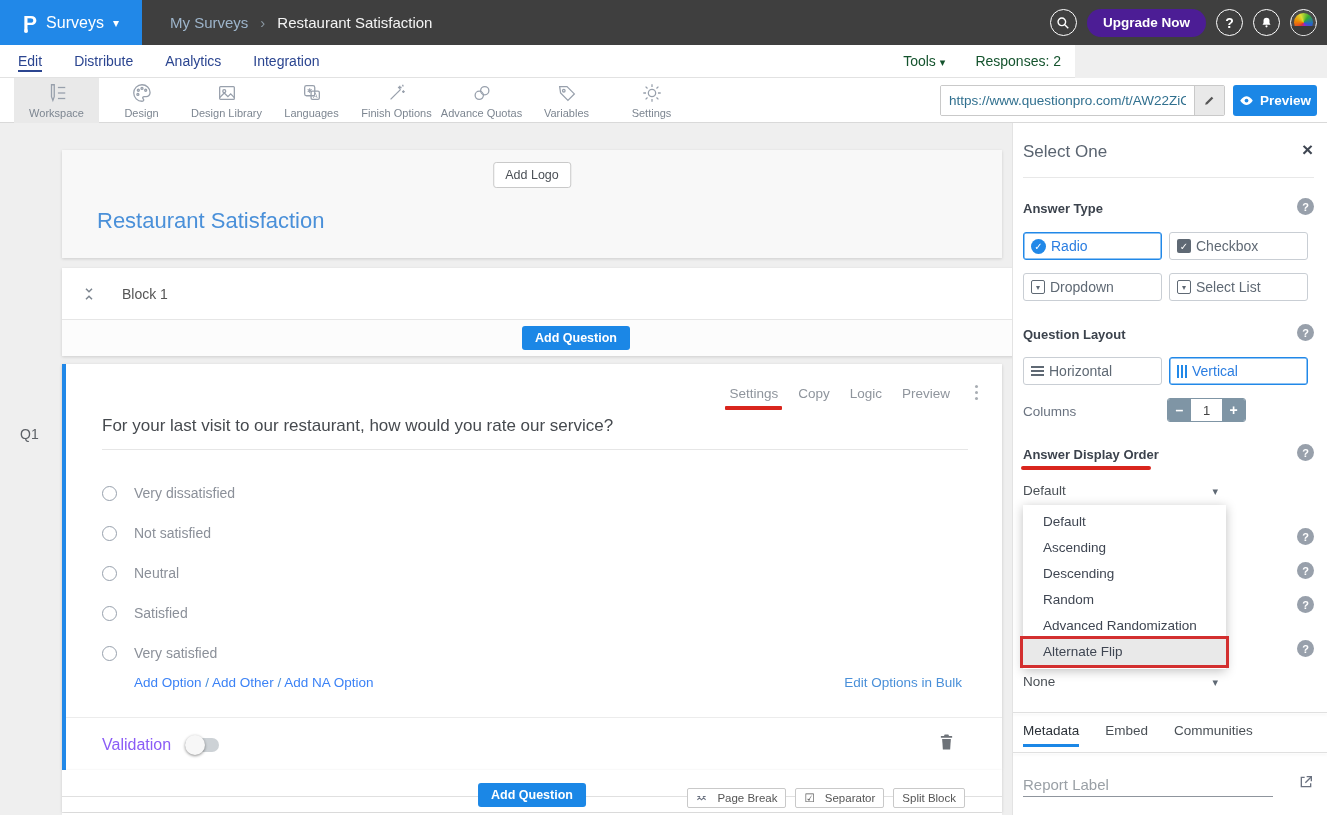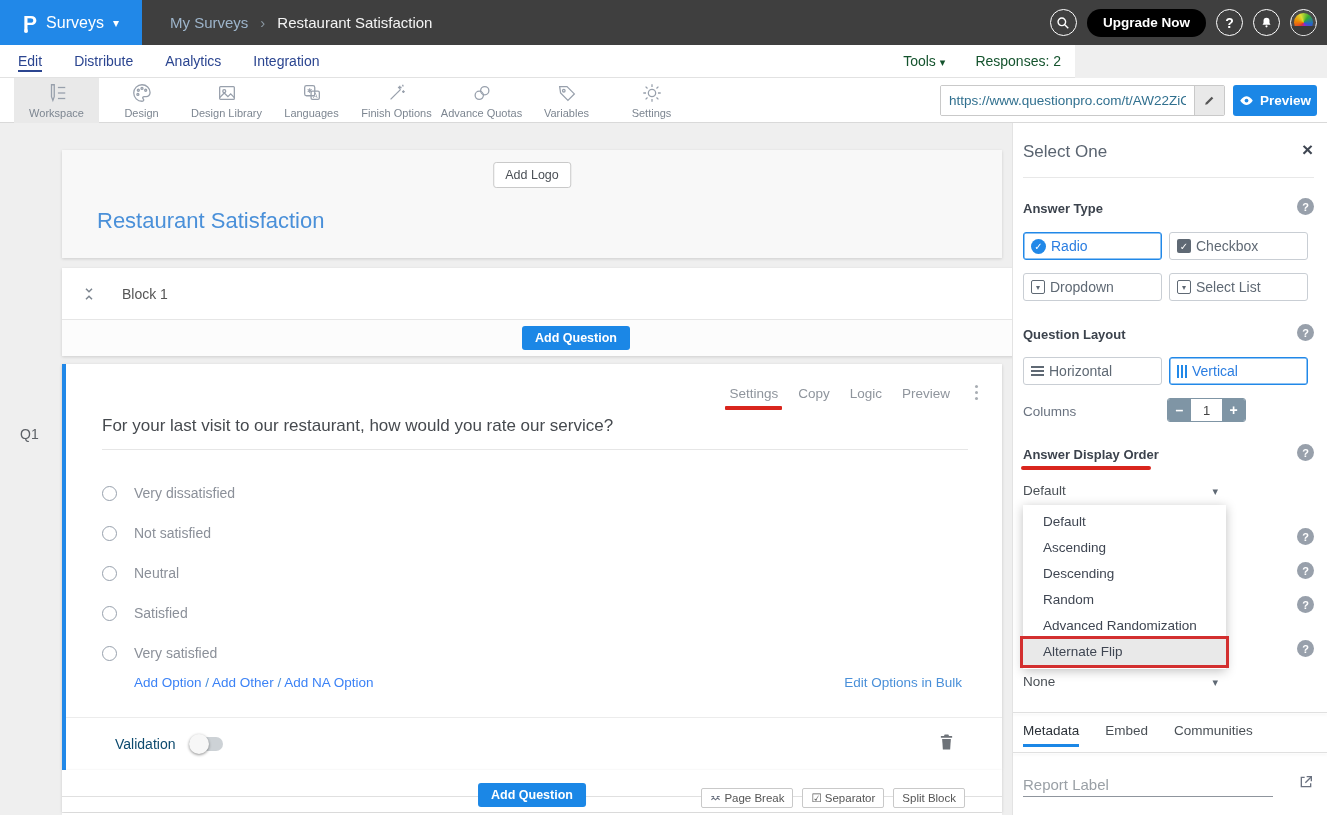--- a/index.html
+++ b/index.html
@@ -13,21 +13,21 @@
   .logo-glyph { position:relative; color:#fff; font-size:21px; font-weight:700; }
   .logo-glyph::after { content:''; position:absolute; left:1px; bottom:2px; width:4px; height:4px; border-radius:50%; background:#fff; }
   .logo-text { color:#fff; font-size:16px; }
   .logo-caret { color:#fff; font-size:12px; }
   .crumbs { position:absolute; left:170px; top:0; height:45px; display:flex; align-items:center; font-size:15px; }
   .crumb-parent { color:#9db4ca; cursor:pointer; }
   .crumb-sep { color:#8b98a3; margin:0 12px; }
   .crumb-current { color:#f4f4f4; }
   .topbar-right { position:absolute; right:10px; top:0; height:45px; display:flex; align-items:center; gap:10px; }
   .tb-circle { width:27px; height:27px; border:1.5px solid #fff; border-radius:50%; display:flex; align-items:center; justify-content:center; color:#fff; font-weight:700; font-size:14px; cursor:pointer; }
-  .upgrade-btn { height:28px; padding:0 16px; border-radius:15px; background:#000000; color:#fff; font-weight:700; font-size:13.5px; display:flex; align-items:center; cursor:pointer; border:none; }
+  .upgrade-btn { height:28px; padding:0 16px; border-radius:15px; background:#4c1d95; color:#fff; font-weight:700; font-size:13.5px; display:flex; align-items:center; cursor:pointer; border:none; }
   .avatar { width:27px; height:27px; border:1.5px solid #fff; border-radius:50%; overflow:hidden; background:#4a4a4a; cursor:pointer; position:relative; }
   .avatar::before { content:''; position:absolute; inset:3px; border-radius:50%; background:conic-gradient(from 220deg,#d33,#e80,#dd3,#3a3,#26c,#92c,#d33); }
   .avatar::after { content:''; position:absolute; left:0; right:0; bottom:0; height:9px; background:#3a3a3a; }
 
   
   .subnav { position:absolute; left:0; top:45px; width:1075px; height:33px; background:#fff; border-bottom:1px solid #e2e2e2; display:flex; align-items:center; }
   .subnav .tab { position:relative; margin-left:32px; font-size:14px; color:#2b4590; cursor:pointer; height:100%; display:flex; align-items:center; }
   .subnav .tab:first-child { margin-left:18px; }
   .subnav .tab.active::after { content:''; position:absolute; left:0; right:0; bottom:5px; height:2px; background:#2b4590; }
   .subnav-right { position:absolute; right:14px; display:flex; align-items:center; gap:30px; font-size:14px; color:#14532d; }
@@ -70,30 +70,30 @@
   .q-text { position:absolute; left:36px; top:52px; font-size:17px; color:#464a4f; }
   .q-underline { position:absolute; left:36px; right:34px; top:85px; border-bottom:1px solid #e6e6e6; }
   .opt { position:absolute; left:36px; display:flex; align-items:center; gap:17px; height:30px; }
   .opt .radio { width:15px; height:15px; border:1px solid #98a1ad; border-radius:50%; background:#fff; cursor:pointer; }
   .opt .olabel { font-size:14px; color:#8b9099; }
   .opt-links { position:absolute; left:68px; top:311px; font-size:13.5px; color:#4a90d9; }
   .opt-links a { color:#3b82f6; text-decoration:none; cursor:pointer; }
   .bulk-link { position:absolute; right:40px; top:311px; font-size:13.5px; color:#4a90d9; cursor:pointer; }
   .q-div { position:absolute; left:0; right:0; top:353px; border-top:1px solid #ececec; }
   .validation { position:absolute; left:36px; top:372px; display:flex; align-items:center; gap:14px; }
-  .validation .vlabel { font-size:14px; color:#0c4a6e;margin-left:13px; }
+  .validation .vlabel { font-size:16px; color:#8b5cf6; }
   .toggle { position:relative; width:34px; height:14px; border-radius:7px; background:#cdd2d6; cursor:pointer; }
   .toggle .knob { position:absolute; left:0; top:-3px; width:20px; height:20px; border-radius:50%; background:#f7f7f7; box-shadow:0 1px 3px rgba(0,0,0,.45); }
   .trash { position:absolute; right:48px; top:369px; cursor:pointer; }
 
   .bottom-strip { position:absolute; left:62px; top:647px; width:940px; height:42px; background:#fff; box-shadow:0 1px 3px rgba(0,0,0,.14); }
   .bottom-strip .line { position:absolute; left:0; right:0; top:26px; border-top:1px solid #e0e0e0; }
   .bottom-strip .btn-blue { position:absolute; left:50%; transform:translateX(-50%); top:13px; }
   .strip-btns { position:absolute; right:37px; top:18px; display:flex; gap:9px; }
-  .mini-btn { background:#fff; border:1px solid #c9c9c9; border-radius:2px; font-size:11.5px; color:#555; padding:2px 8px; display:flex; align-items:center; gap:3px; cursor:pointer; font-family:"Liberation Sans",sans-serif; }
+  .mini-btn { background:#fff; border:1px solid #c9c9c9; border-radius:2px; font-size:11.5px; color:#555; padding:2px 8px; display:flex; align-items:center; gap:10px; cursor:pointer; font-family:"Liberation Sans",sans-serif; }
   .next-card { position:absolute; left:62px; top:690px; width:940px; height:2px; background:#fff; }
 
   
   .panel { position:absolute; right:0; top:0; width:315px; height:692px; background:#fff; border-left:1px solid #e3e3e3; }
   .p-title { position:absolute; left:10px; top:19px; font-size:17px; color:#5a6470; }
   .p-close { position:absolute; right:14px; top:17px; font-size:19px; font-weight:700; color:#3f4652; cursor:pointer; line-height:1; }
   .p-div { position:absolute; left:10px; right:13px; border-top:1px solid #e8e8e8; }
   .p-div-full { position:absolute; left:0; right:0; border-top:1px solid #e0e0e0; box-shadow:0 2px 3px rgba(0,0,0,.07); }
   .sec-label { position:absolute; left:10px; font-size:13px; font-weight:700; color:#3c434d; }
   .help { position:absolute; right:13px; width:17px; height:17px; border-radius:50%; background:#98a0ab; color:#fff; font-size:11px; font-weight:700; display:flex; align-items:center; justify-content:center; cursor:pointer; }

